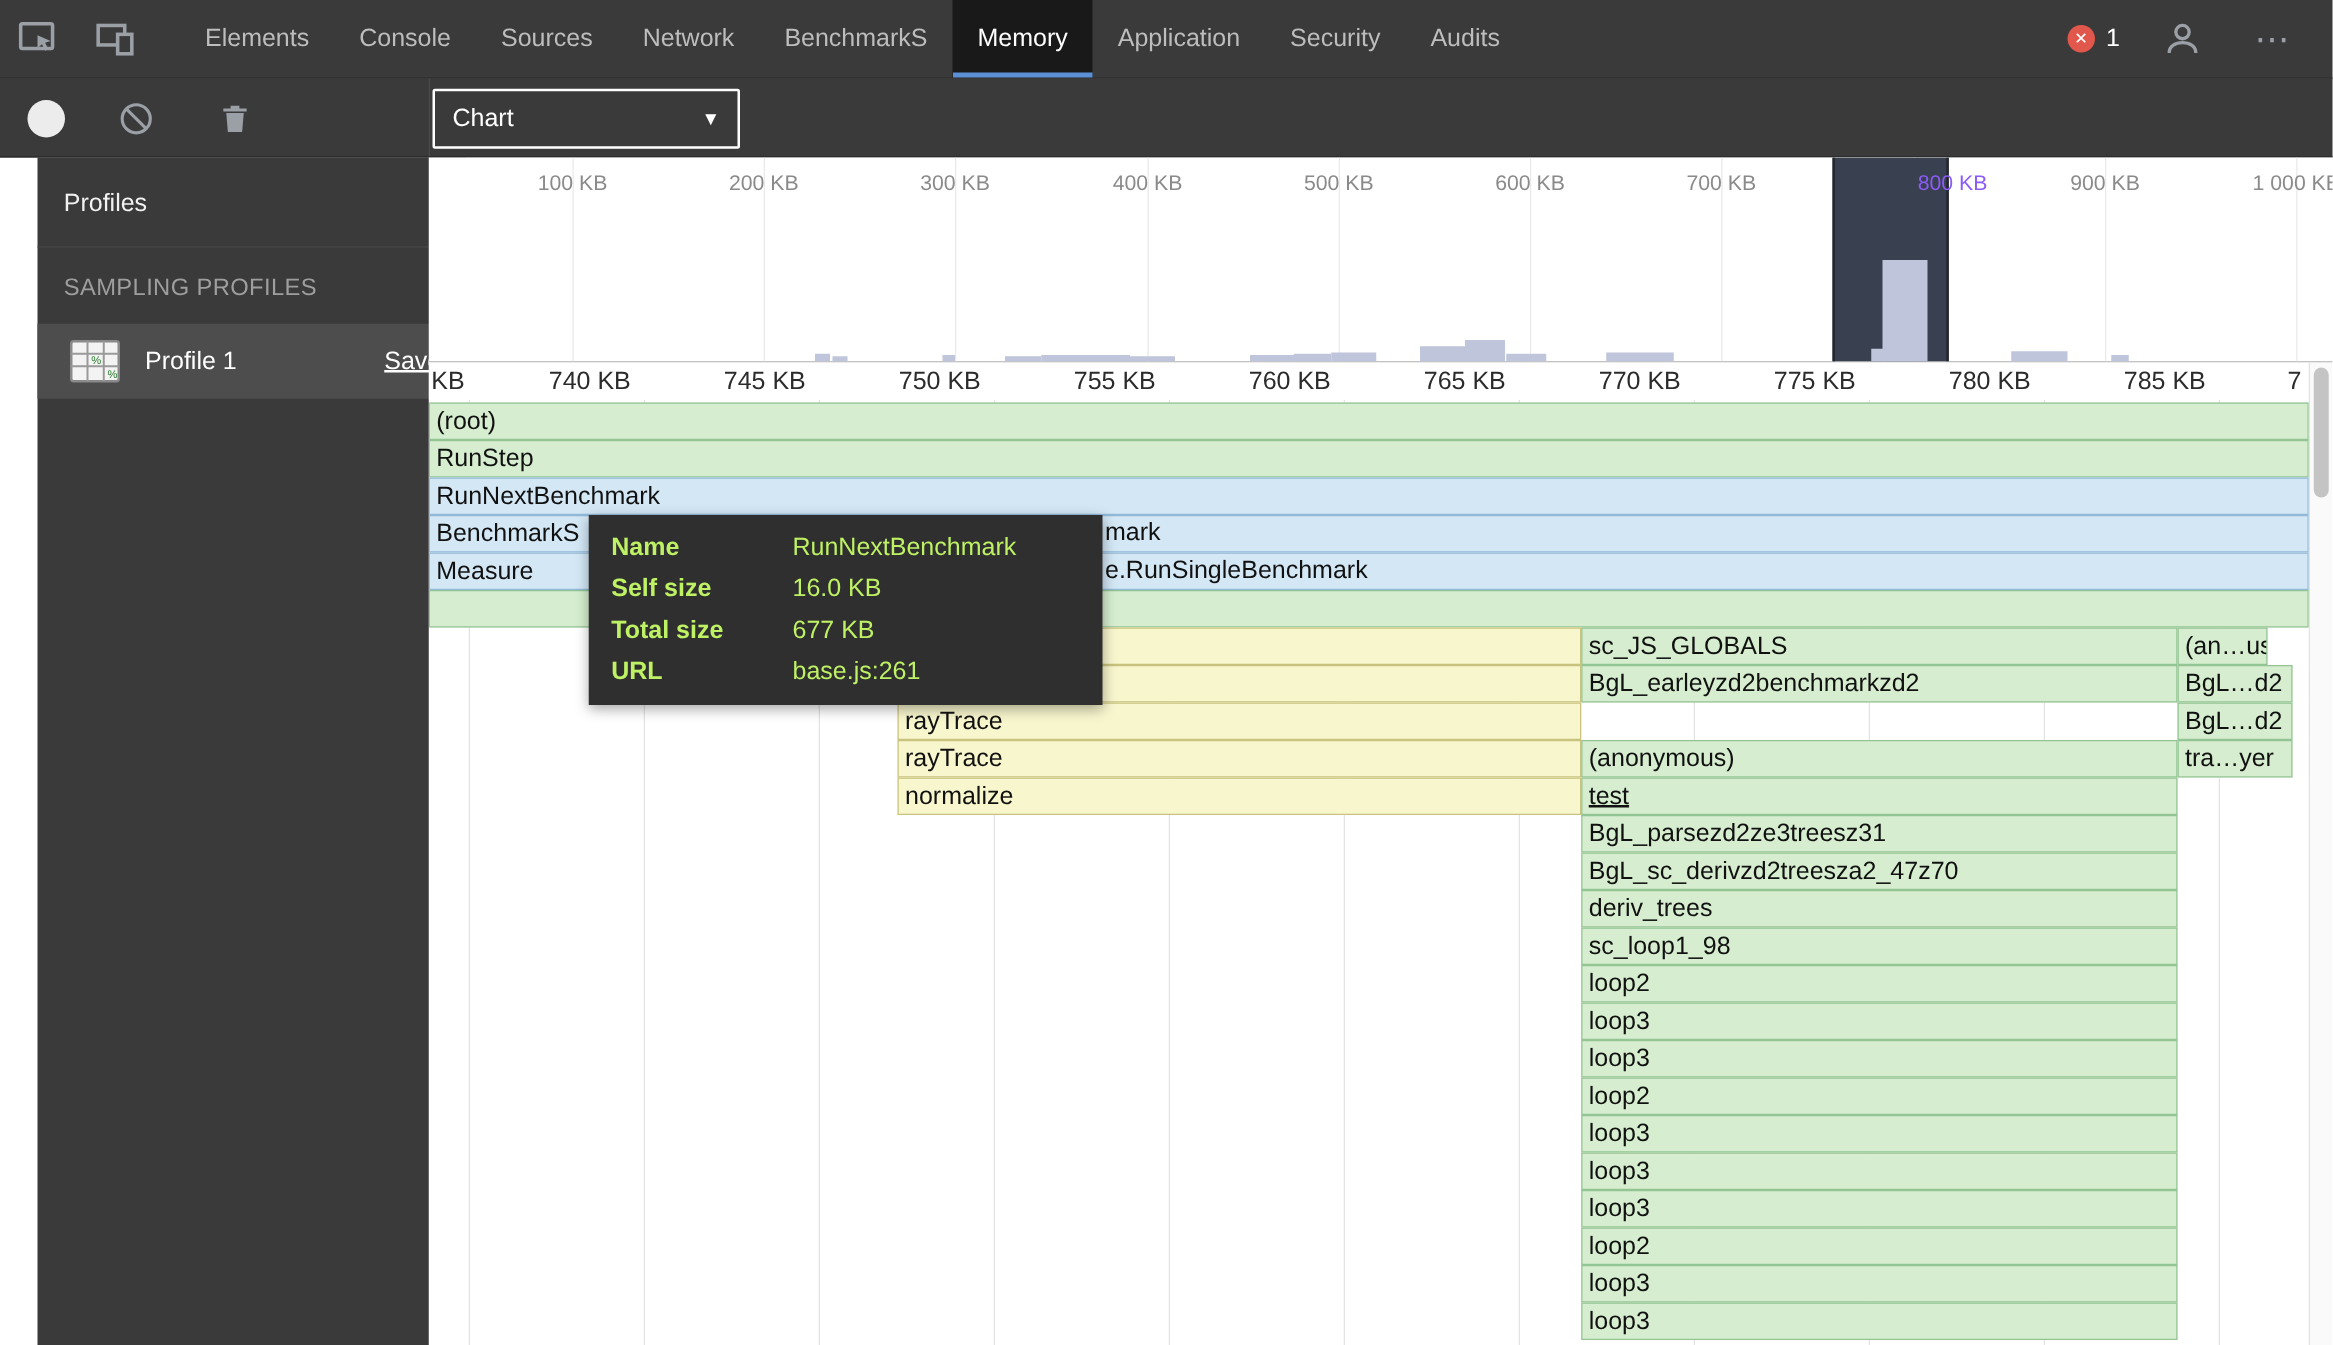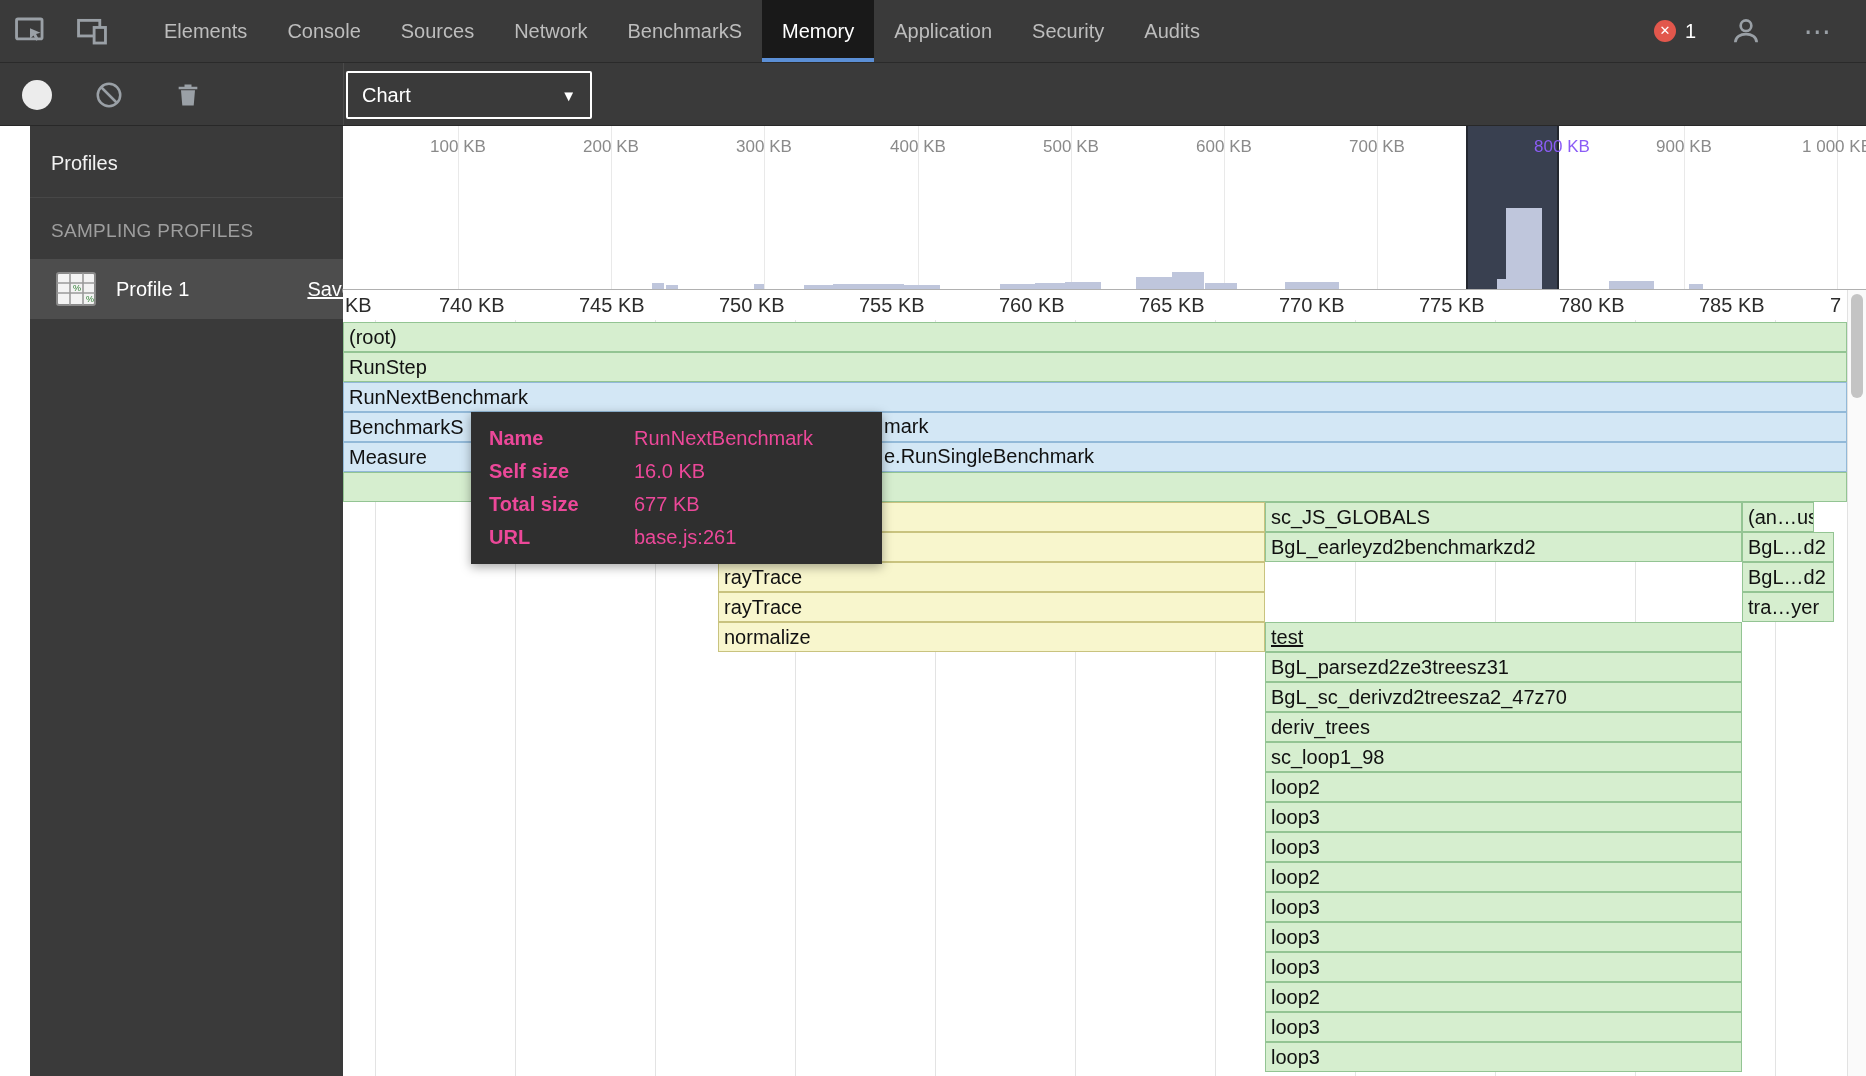--- a/index.html
+++ b/index.html
@@ -67,21 +67,21 @@
   .fgrid{position:absolute;top:0;bottom:0;width:1px;background:#e3e3e3;}
   .cell{position:absolute;height:30px;box-sizing:border-box;border:1px solid;
     font-size:20px;line-height:28px;padding-left:5px;overflow:hidden;white-space:nowrap;color:#111;z-index:1;}
   .cell.green{background:var(--g-bg);border-color:var(--g-bd);}
   .cell.blue{background:var(--b-bg);border-color:var(--b-bd);}
   .cell.yellow{background:var(--y-bg);border-color:var(--y-bd);}
   .cell-extra{position:absolute;height:30px;line-height:28px;font-size:20px;color:#111;z-index:2;white-space:nowrap;}
 
   .tooltip{position:absolute;left:128px;top:286px;width:411px;background:#2f2f2f;z-index:10;
     padding:10px 0;box-sizing:border-box;box-shadow:0 3px 10px rgba(0,0,0,.35);}
-  .tt-row{display:grid;grid-template-columns:145px auto;padding:0 18px;line-height:33px;font-size:20px;color:#ec4899;}
+  .tt-row{display:grid;grid-template-columns:145px auto;padding:0 18px;line-height:33px;font-size:20px;color:#bef264;}
   .tt-label{font-weight:bold;}
 
   .vscroll{position:absolute;right:0;top:164px;bottom:0;width:19px;background:#fafafa;
     border-left:1px solid #e2e2e2;box-sizing:border-box;}
   .vthumb{position:absolute;left:3px;right:3px;top:4px;height:104px;background:#c4c4c4;border-radius:7px;}
 </style>
 </head>
 <body>
 
 <div id="app">
@@ -244,20 +244,21 @@
         <div class="cell green" style="left: 0px; width: 1504px; top: 152px;"></div>
         <div class="cell yellow" style="left: 375px; width: 547px; top: 182px;"></div>
         <div class="cell green" style="left: 922px; width: 477px; top: 182px;">sc_JS_GLOBALS</div>
         <div class="cell green" style="left: 1399px; width: 72px; top: 182px;">(an…us)</div>
         <div class="cell yellow" style="left: 375px; width: 547px; top: 212px;"></div>
         <div class="cell green" style="left: 922px; width: 477px; top: 212px;">BgL_earleyzd2benchmarkzd2</div>
         <div class="cell green" style="left: 1399px; width: 92px; top: 212px;">BgL…d2</div>
         <div class="cell yellow" style="left: 375px; width: 547px; top: 242px;">rayTrace</div>
         <div class="cell green" style="left: 1399px; width: 92px; top: 242px;">BgL…d2</div>
         <div class="cell yellow" style="left: 375px; width: 547px; top: 272px;">rayTrace</div>
+        <div class="cell green" style="left: 922px; width: 477px; top: 272px;">(anonymous)</div>
         <div class="cell green" style="left: 1399px; width: 92px; top: 272px;">tra…yer</div>
         <div class="cell yellow" style="left: 375px; width: 547px; top: 302px;">normalize</div>
         <div class="cell green" style="left: 922px; width: 477px; top: 302px; text-decoration: underline;">test</div>
         <div class="cell green" style="left: 922px; width: 477px; top: 332px;">BgL_parsezd2ze3treesz31</div>
         <div class="cell green" style="left: 922px; width: 477px; top: 362px;">BgL_sc_derivzd2treesza2_47z70</div>
         <div class="cell green" style="left: 922px; width: 477px; top: 392px;">deriv_trees</div>
         <div class="cell green" style="left: 922px; width: 477px; top: 422px;">sc_loop1_98</div>
         <div class="cell green" style="left: 922px; width: 477px; top: 452px;">loop2</div>
         <div class="cell green" style="left: 922px; width: 477px; top: 482px;">loop3</div>
         <div class="cell green" style="left: 922px; width: 477px; top: 512px;">loop3</div>

